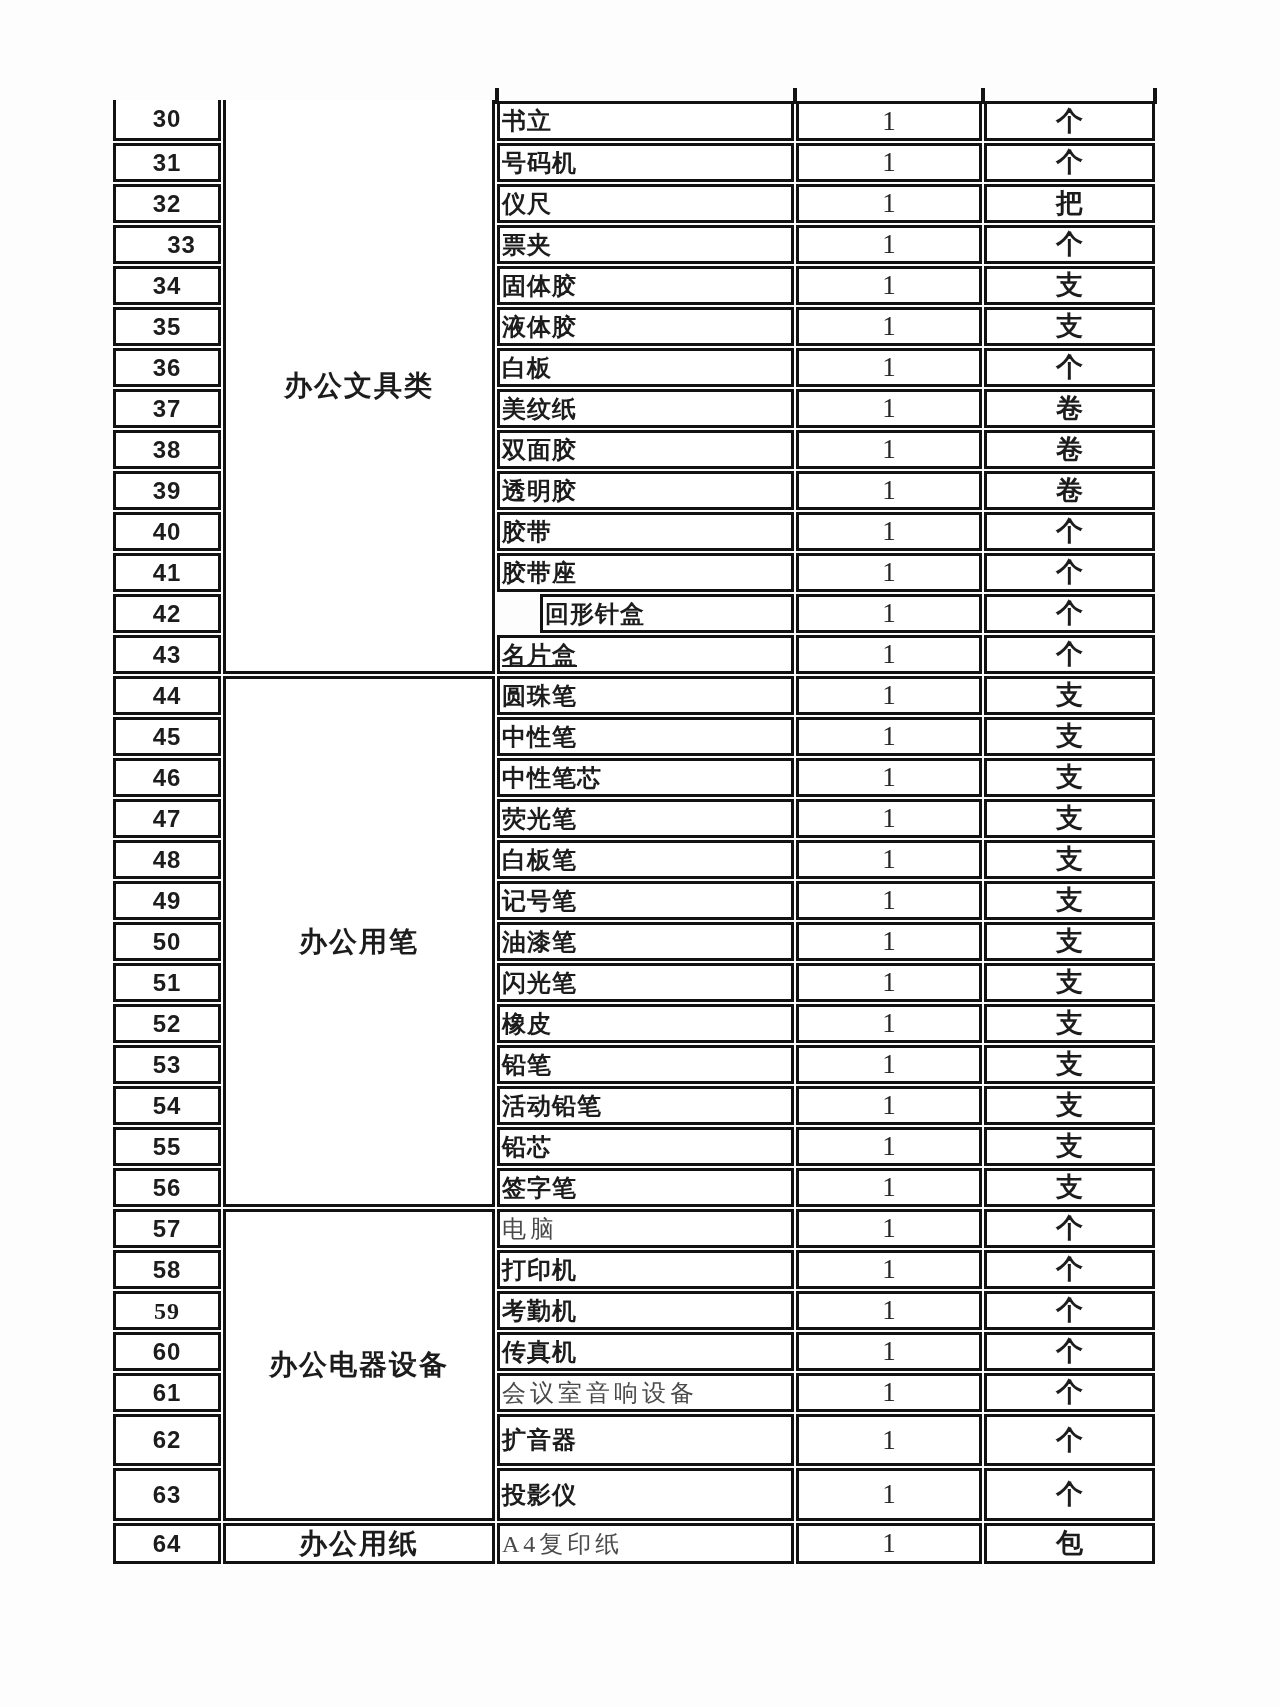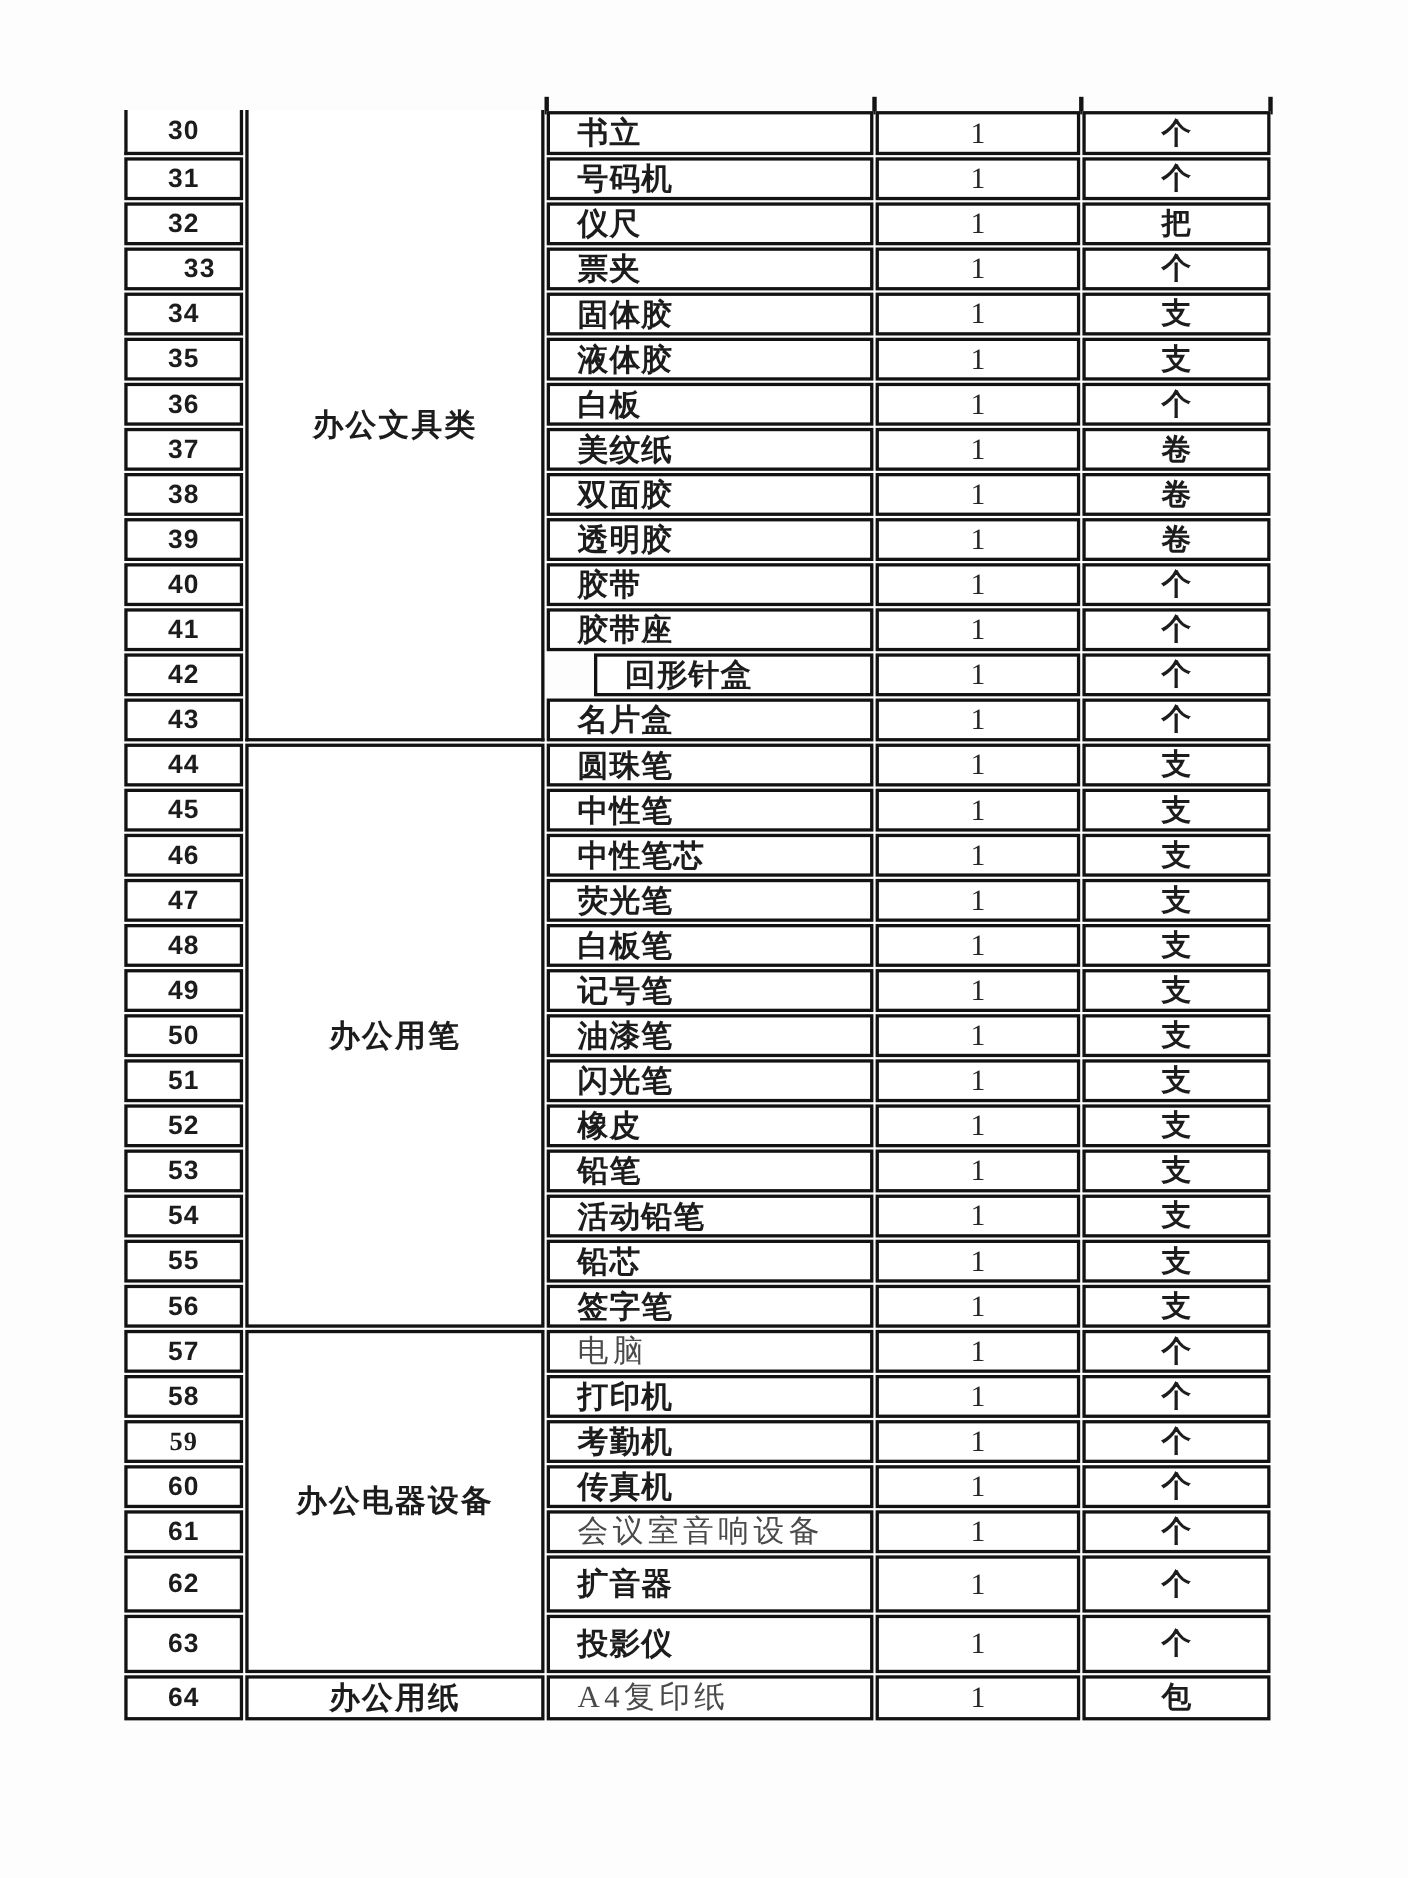--- a/index.html
+++ b/index.html
@@ -60,22 +60,22 @@
     font-weight: 600;
     letter-spacing: 1px;
   }
   .category-cell {
     font-size: 28px;
     font-weight: 700;
     letter-spacing: 2px;
   }
   .item-cell {
     justify-content: flex-start;
-    padding-left: 25px;
-    font-size: 28px;
+    padding-left: 2px;
+    font-size: 24px;
     font-weight: 700;
     letter-spacing: 1px;
   }
   .qty-cell {
     font-family: "Liberation Serif", serif;
     font-size: 27px;
     font-weight: 400;
     color: #262626;
   }
   .unit-cell {
@@ -148,21 +148,21 @@
       <div class="cell unit-cell" style="grid-area: 11 / 5;">个</div>
       <div class="cell no-cell" style="grid-area: 12 / 1;">41</div>
       <div class="cell item-cell" style="grid-area: 12 / 3;">胶带座</div>
       <div class="cell qty-cell" style="grid-area: 12 / 4;">1</div>
       <div class="cell unit-cell" style="grid-area: 12 / 5;">个</div>
       <div class="cell no-cell" style="grid-area: 13 / 1;">42</div>
       <div class="cell item-cell" style="grid-area: 13 / 3; margin-left: 44px;">回形针盒</div>
       <div class="cell qty-cell" style="grid-area: 13 / 4;">1</div>
       <div class="cell unit-cell" style="grid-area: 13 / 5;">个</div>
       <div class="cell no-cell" style="grid-area: 14 / 1;">43</div>
-      <div class="cell item-cell" style="grid-area: 14 / 3;">名片盒</div>
+      <div class="cell item-cell" style="grid-area: 14 / 3; text-decoration: underline;">名片盒</div>
       <div class="cell qty-cell" style="grid-area: 14 / 4;">1</div>
       <div class="cell unit-cell" style="grid-area: 14 / 5;">个</div>
       <div class="cell category-cell" style="grid-area: 15 / 2 / span 13;">办公用笔</div>
       <div class="cell no-cell" style="grid-area: 15 / 1;">44</div>
       <div class="cell item-cell" style="grid-area: 15 / 3;">圆珠笔</div>
       <div class="cell qty-cell" style="grid-area: 15 / 4;">1</div>
       <div class="cell unit-cell" style="grid-area: 15 / 5;">支</div>
       <div class="cell no-cell" style="grid-area: 16 / 1;">45</div>
       <div class="cell item-cell" style="grid-area: 16 / 3;">中性笔</div>
       <div class="cell qty-cell" style="grid-area: 16 / 4;">1</div>

